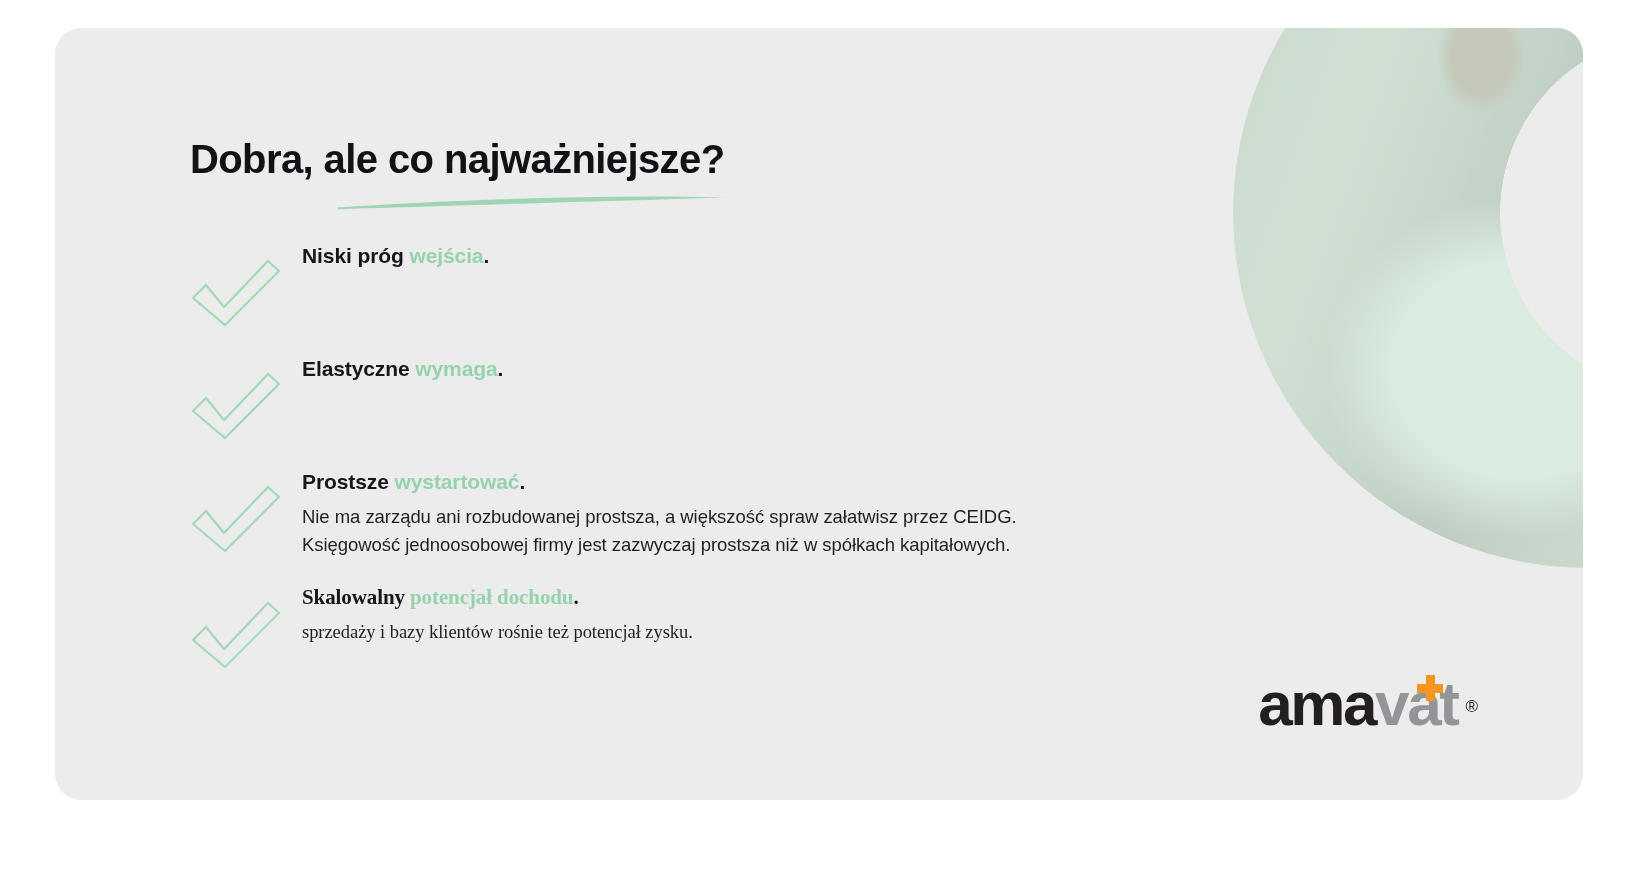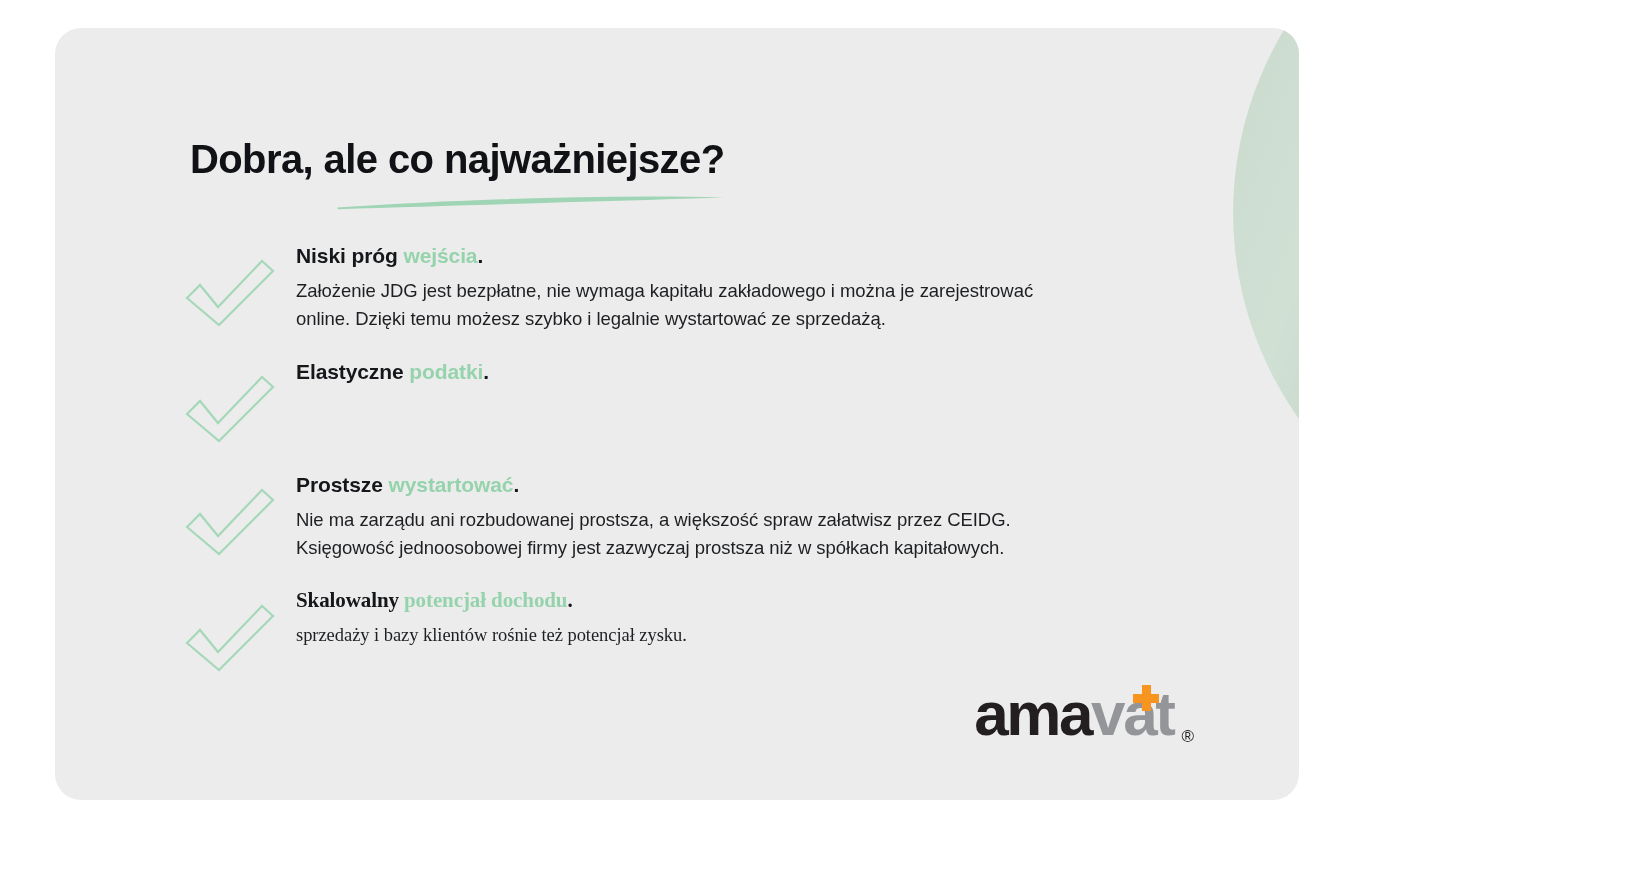--- a/index.html
+++ b/index.html
@@ -20,21 +20,21 @@
     position: absolute;
     inset: 0;
     background: #ffffff;
   }
 
   
   #card {
     position: absolute;
     left: 55px;
     top: 28px;
-    width: 1244px;
+    width: 1528px;
     height: 772px;
     background: #ececec;
     border-radius: 26px;
     overflow: hidden;
   }
 
   
   #photo-ring {
     position: absolute;
     left: 1178px;
@@ -99,21 +99,21 @@
     position: absolute;
     left: 145px;
     top: 56px;
     width: 392px;
     height: 18px;
   }
 
   
   #bullets {
     position: absolute;
-    left: 129px;
+    left: 135px;
     top: 215px;
     width: 1060px;
   }
   .bullet-row {
     display: flex;
     align-items: flex-start;
     margin-bottom: 27px;
   }
   .bullet-row:last-child { margin-bottom: 0; font-family: Liberation Serif, serif; }
 
@@ -145,23 +145,23 @@
     line-height: 1.48;
     color: #1d1f22;
     letter-spacing: -0.05px;
   }
   .bullet-body .line { display: block; white-space: nowrap; }
 
   
   #logo {
     position: absolute;
     right: 105px;
-    bottom: 55px;
+    bottom: 65px;
     display: flex;
-    align-items: flex-end;
+    align-items: center;
     line-height: 1;
   }
   #logo-wordmark {
     position: relative;
     font-size: 62px;
     font-weight: 700;
     letter-spacing: -2.4px;
     line-height: 1;
   }
   #logo-ama { color: #231f20; }
@@ -213,35 +213,31 @@
     <div id="bullets">
 
       <div class="bullet-row">
         <div class="check-cell">
           <svg class="check-icon" width="92" height="72" viewBox="0 0 92 72">
             <path d="M3 41 L16 28 L34 50 L78 4 L89 14 L35 68 Z" fill="none" stroke="#a5d8b8" stroke-width="2.2"></path>
           </svg>
         </div>
         <div class="bullet-text">
           <p class="bullet-heading"><span>Niski próg </span><span class="accent">wejścia</span><span class="dot">.</span></p>
-          <p class="bullet-body">
-            <span class="line">Założenie JDG jest bezpłatne, nie wymaga kapitału zakładowego i można je zarejestrować</span>
-            <span class="line">online. Dzięki temu możesz szybko i legalnie wystartować ze sprzedażą.</span>
-          </p>
-        </div>
-      </div>
-
-      <div class="bullet-row">
-        <div class="check-cell">
-          <svg class="check-icon" width="92" height="72" viewBox="0 0 92 72">
-            <path d="M3 41 L16 28 L34 50 L78 4 L89 14 L35 68 Z" fill="none" stroke="#a5d8b8" stroke-width="2.2"></path>
-          </svg>
-        </div>
-        <div class="bullet-text">
-          <p class="bullet-heading"><span>Elastyczne </span><span class="accent">podatki</span><span class="dot">.</span></p>
+        </div>
+      </div>
+
+      <div class="bullet-row">
+        <div class="check-cell">
+          <svg class="check-icon" width="92" height="72" viewBox="0 0 92 72">
+            <path d="M3 41 L16 28 L34 50 L78 4 L89 14 L35 68 Z" fill="none" stroke="#a5d8b8" stroke-width="2.2"></path>
+          </svg>
+        </div>
+        <div class="bullet-text">
+          <p class="bullet-heading"><span>Elastyczne </span><span class="accent">wymaga</span><span class="dot">.</span></p>
           <p class="bullet-body">
           </p>
         </div>
       </div>
 
       <div class="bullet-row">
         <div class="check-cell">
           <svg class="check-icon" width="92" height="72" viewBox="0 0 92 72">
             <path d="M3 41 L16 28 L34 50 L78 4 L89 14 L35 68 Z" fill="none" stroke="#a5d8b8" stroke-width="2.2"></path>
           </svg>

